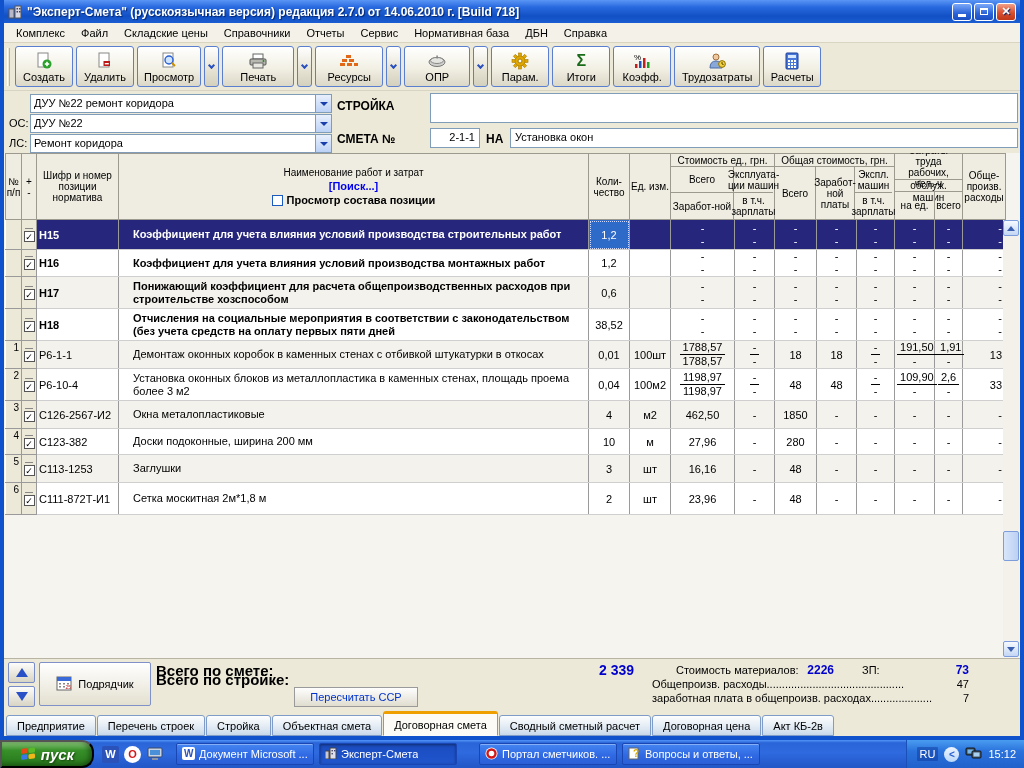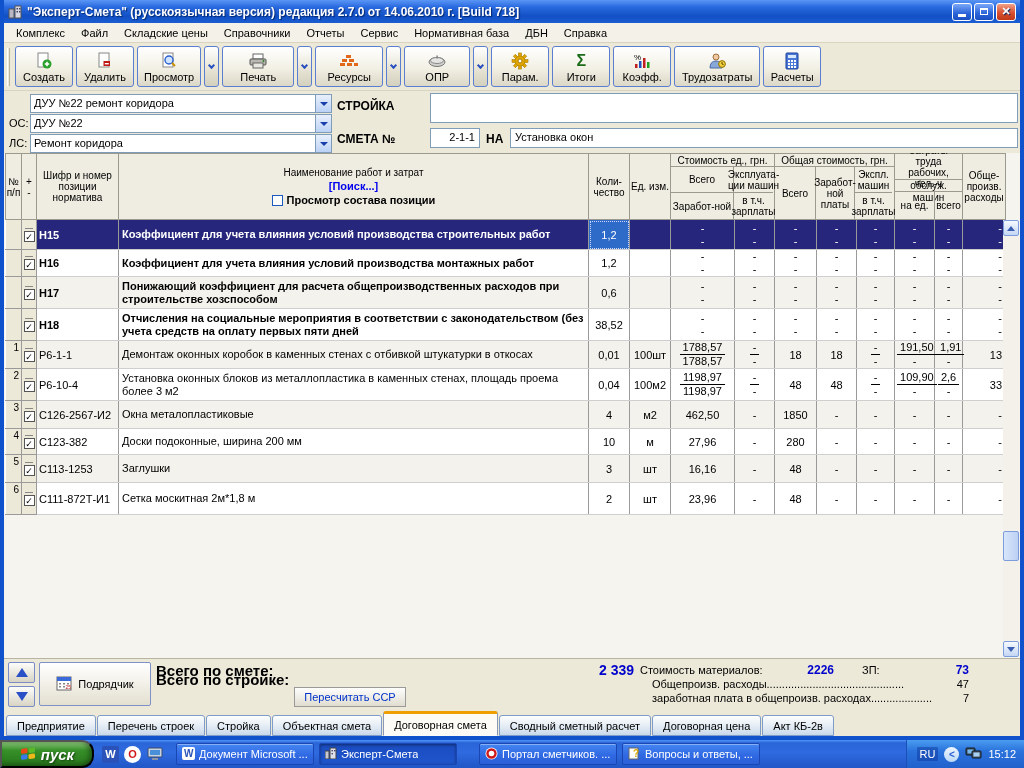--- a/index.html
+++ b/index.html
@@ -53,21 +53,21 @@
 .gc2:last-child{border-right:none}
 .nh1{font-size:10px;margin-top:2px}
 .nh2{color:#0000ee;font-weight:bold;font-size:11px;margin:3px 0;cursor:pointer}
 .nh3{font-weight:bold;font-size:11px;display:flex;align-items:center;justify-content:center;gap:4px;margin-bottom:3px}
 .hcb{display:inline-block;width:11px;height:11px;background:#fff;border:1px solid #1b5bc0}
 tbody td{border-right:1px solid #9a9a9a;border-bottom:1px solid #cfcfcf;padding:0 2px;vertical-align:middle;color:#000}
 td.rowhdr{background:#ece9d8;border:1px solid;border-color:#fff #9a9a9a #9a9a9a #fff;text-align:right;font-size:10px;padding:1px 2px;vertical-align:top}
 td.rowhdr.chk{text-align:center;vertical-align:middle;padding:0}
 .dash{display:block;width:8px;border-top:1px solid #888;margin:0 auto 2px}
 .cb{display:inline-block;width:11px;height:11px;background:#fff;border:1px solid #555;font-size:9px;line-height:10px;text-align:center;color:#000}
-td.name{text-align:left;padding:1px 3px;line-height:13px}
+td.name{text-align:left;padding:1px 14px;line-height:13px}
 td.code{text-align:left;padding-left:2px}
 td.qty,td.unit,td.val{text-align:center}
 td.val.last{text-align:right;padding-right:3px}
 td.val.last .fr{text-align:right}
 .fr{text-align:center;line-height:13px}
 .fr .u{border-bottom:1px solid currentColor;padding:0 3px;display:inline-block}
 tr.sel td.data{background:#26267c;color:#fff}
 td.qsel{background:#2e6ac8 !important;color:#fff;outline:1px dotted #cfd8ff;outline-offset:-2px}
 
 .vscroll{position:absolute;right:1px;top:67px;bottom:1px;width:16px;background:#f3f1ea}
@@ -78,21 +78,21 @@
 .sb-thumb{position:absolute;left:0;top:311px;width:16px;height:30px;border:1px solid #7c9cdc;border-radius:2px;background:linear-gradient(90deg,#d8e6fa,#bcd0f4)}
 
 .summary{position:relative;height:52px;background:#ece9d8;border-top:1px solid #b8b4a4}
 .ubtn{position:absolute;left:4px;width:27px;height:21px;background:linear-gradient(#fdfdfb,#d8d4c4);border:1px solid #7a8cc8;border-radius:2px;display:flex;align-items:center;justify-content:center}
 .arr-up{width:0;height:0;border-left:6px solid transparent;border-right:6px solid transparent;border-bottom:9px solid #2a50c8}
 .arr-dn{width:0;height:0;border-left:6px solid transparent;border-right:6px solid transparent;border-top:9px solid #2a50c8}
 .contractor{position:absolute;left:35px;top:3px;width:112px;height:44px;border:1px solid #8090c8;border-radius:2px;background:linear-gradient(#ffffff,#e4e0d0);display:flex;align-items:center;justify-content:center;gap:6px;font-size:11px;color:#000}
 .s-l1{position:absolute;left:152px;top:3px;font-size:15px;font-weight:bold;color:#000}
 .s-v1{position:absolute;left:520px;top:3px;width:110px;text-align:right;color:#0000cc;font-weight:bold;font-size:14px}
 .s-l2{position:absolute;left:152px;top:12px;font-size:15px;font-weight:bold;color:#000}
-.recalc{position:absolute;left:290px;top:28px;width:112px;height:20px;background:linear-gradient(#fefefe,#e0ddcf);border:1px solid #9a9a9a;color:#0033cc;font-size:11px;display:flex;align-items:center;justify-content:center}
+.recalc{position:absolute;left:290px;top:28px;width:124px;height:20px;background:linear-gradient(#fefefe,#e0ddcf);border:1px solid #9a9a9a;color:#0033cc;font-size:11px;display:flex;align-items:center;justify-content:center}
 .sm{position:absolute;font-size:11px;color:#000;white-space:nowrap;overflow:hidden}
 .sm.blue{color:#0000cc;font-weight:bold;font-size:12px}
 .sm.r{text-align:right}
 
 .tabs{height:26px;display:flex;align-items:flex-end;background:#ece9d8;padding-left:2px}
 .tab{height:21px;display:flex;align-items:center;padding:0 10px;font-size:11px;background:linear-gradient(#fdfefe,#dbe6f1 70%,#c8d8ea);border:1px solid #7f9cc8;border-radius:3px 3px 0 0;margin-right:1px;color:#000}
 .tab.active{height:25px;background:#fcfbf6;border-color:#8a98b8;border-top:3px solid #efa000;border-bottom:1px solid #fcfbf6;z-index:2}
 
 .taskbar{position:absolute;left:0;top:740px;width:1024px;height:28px;background:linear-gradient(180deg,#5295f8 0%,#2a65d8 10%,#2f6ae0 45%,#2258c8 95%);display:flex;align-items:center;overflow:hidden}
 .start{width:94px;height:28px;border-radius:0 12px 12px 0;background:linear-gradient(180deg,#8cc87c 0%,#379029 35%,#2e8221 70%,#226a18 100%);color:#fff;font-weight:bold;font-style:italic;font-size:15px;display:flex;align-items:center;justify-content:center;gap:5px;text-shadow:1px 1px 2px #14430c;box-shadow:inset -3px 0 5px rgba(0,0,0,.35)}
@@ -712,21 +712,21 @@
               <rect x="7" y="10" width="2" height="1.5"></rect>
             </g>
             <text x="9.5" y="13" font-size="5" fill="#c02020">25</text>
           </svg></span>
       <span>Подрядчик</span>
     </button>
     <span class="s-l1">Всего по смете:</span>
     <span class="s-v1">2 339</span>
     <span class="s-l2">Всего по стройке:</span>
     <button class="recalc">Пересчитать ССР</button>
-    <span class="sm" style="left:636px;top:5px">Стоимость материалов:</span>
+    <span class="sm" style="left:672px;top:5px">Стоимость материалов:</span>
     <span class="sm blue r" style="left:770px;top:4px;width:60px">2226</span>
     <span class="sm" style="left:858px;top:5px">ЗП:</span>
     <span class="sm blue r" style="left:920px;top:4px;width:45px">73</span>
     <span class="sm" style="left:648px;top:19px;width:280px">Общепроизв. расходы.............................................</span>
     <span class="sm r" style="left:925px;top:19px;width:40px">47</span>
     <span class="sm" style="left:648px;top:33px;width:280px">заработная плата в общепроизв. расходах.......................</span>
     <span class="sm r" style="left:925px;top:33px;width:40px">7</span>
   </div>
 
   <div class="tabs">

